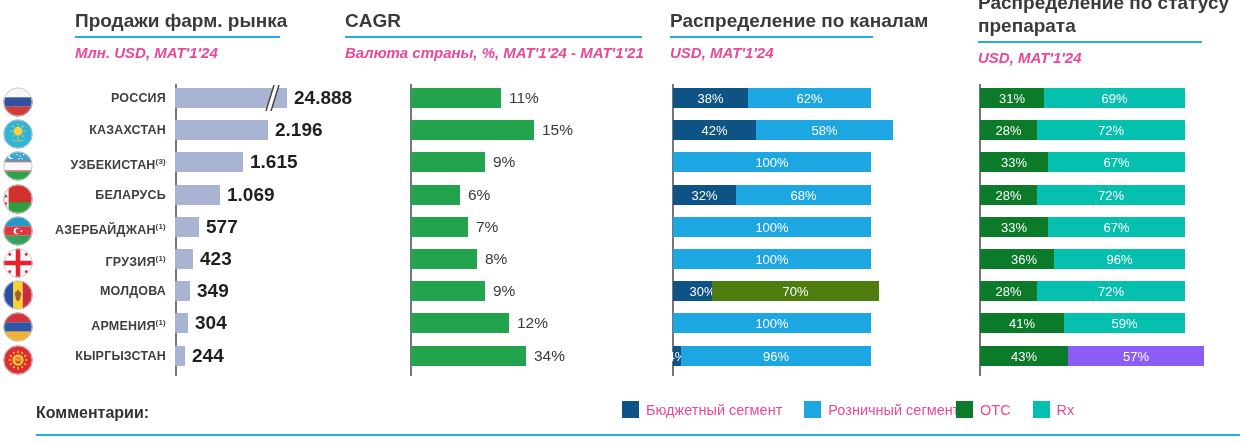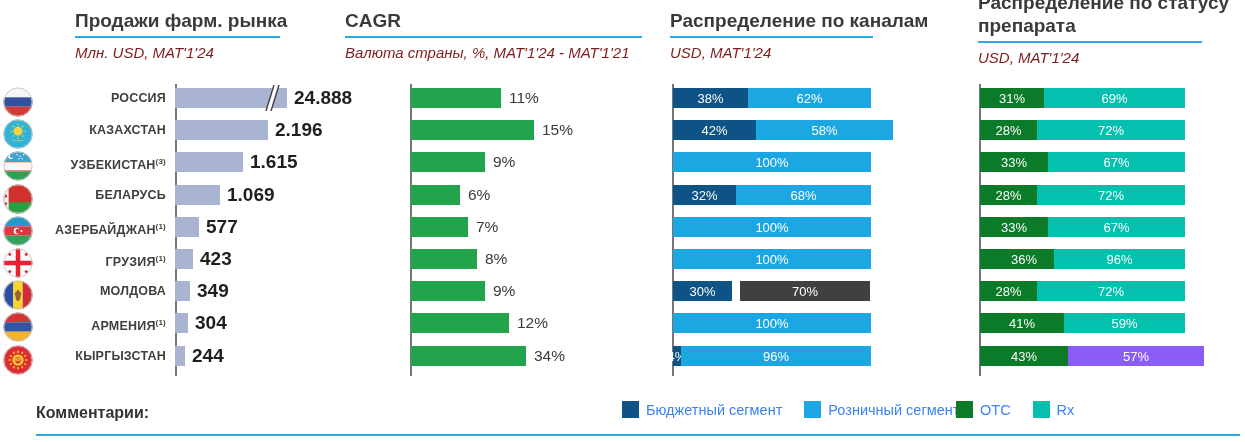--- a/index.html
+++ b/index.html
@@ -1,31 +1,31 @@
 <!DOCTYPE html>
 <html><head>
 <meta charset="utf-8">
 <style>
   html,body{margin:0;padding:0;background:#fff;}
   #slide{position:relative;width:1245px;height:442px;background:#fff;overflow:hidden;
          font-family:"Liberation Sans",sans-serif;}
   .hdr{position:absolute;}
   .htitle{font-size:19px;line-height:23px;font-weight:bold;color:#3a3a3a;}
   .hrule{height:2px;background:#29abe2;margin-top:4px;}
-  .hsub{margin-top:6px;font-size:15px;font-style:italic;color:#7f1d1d;white-space:nowrap;}
+  .hsub{margin-top:6px;font-size:15px;font-style:italic;color:#ec4899;white-space:nowrap;font-weight:bold;}
   .axis{position:absolute;top:84px;height:292px;width:1.5px;background:#767676;}
   .clabel{position:absolute;left:40px;width:126px;text-align:right;font-weight:bold;
           font-size:12.5px;letter-spacing:.2px;color:#3f3f3f;line-height:20px;white-space:nowrap;}
   .clabel sup{font-size:8px;}
   .bar{position:absolute;height:20px;}
   .val{position:absolute;font-weight:bold;font-size:19px;color:#1f1f1f;line-height:22px;white-space:nowrap;}
   .cagrv{position:absolute;font-size:15.5px;color:#3a3a3a;line-height:20px;white-space:nowrap;}
   .seg{position:absolute;height:20px;display:flex;align-items:center;justify-content:center;
        color:#fff;font-size:13px;white-space:nowrap;overflow:visible;}
-  .legend{position:absolute;display:flex;align-items:center;font-size:14.5px;color:#3b82f6;}
+  .legend{position:absolute;display:flex;align-items:center;font-size:14.5px;color:#ec4899;}
   .legend .sw{display:inline-block;width:17px;height:17px;margin-right:7px;}
   .legend .ltext{margin-right:22px;}
   #comments{position:absolute;font-size:16px;font-weight:bold;color:#333;}
   #bottom-rule{position:absolute;height:2px;background:#29abe2;}
 </style>
 </head>
 <body>
 
 <div id="slide">
 
@@ -253,21 +253,21 @@
           <path d="M16 10l3.5 4.5-1.5 6-2 2.5-2-2.5-1.5-6Z" fill="#9a6038"></path>
         </g>
         <circle cx="16" cy="16" r="15" fill="none" stroke="#c6c6c6" stroke-width="1"></circle>
       </svg></div>
     <div class="clabel" style="top:281px">МОЛДОВА</div>
     <div class="bar" style="left:175px;top:281px;width:15px;background:#a9b4d2"></div>
     <div class="val" style="left:197px;top:280px">349</div>
     <div class="bar" style="left:411px;top:281px;width:74px;background:#21a44c"></div>
     <div class="cagrv" style="left:493px;top:281px">9%</div>
     <div class="seg" style="left:673px;top:281px;width:59px;background:#0e5385">30%</div>
-    <div class="seg" style="left:740px;top:281px;width:130px;background:#404040">70%</div>
+    <div class="seg" style="left:712px;top:281px;width:167px;background:#4d7c0f">70%</div>
     <div class="seg" style="left:980px;top:281px;width:57px;background:#0b7b2a">28%</div>
     <div class="seg" style="left:1037px;top:281px;width:148px;background:#05c0ae">72%</div>
     <div style="position:absolute;left:3px;top:312px;width:30px;height:30px"><svg width="30" height="30" viewBox="0 0 32 32">
         <defs>
           <clipPath id="fc7">
             <circle cx="16" cy="16" r="15.5"></circle>
           </clipPath>
         </defs>
         <g clip-path="url(#fc7)">
           <rect width="32" height="11" fill="#d23438"></rect>

